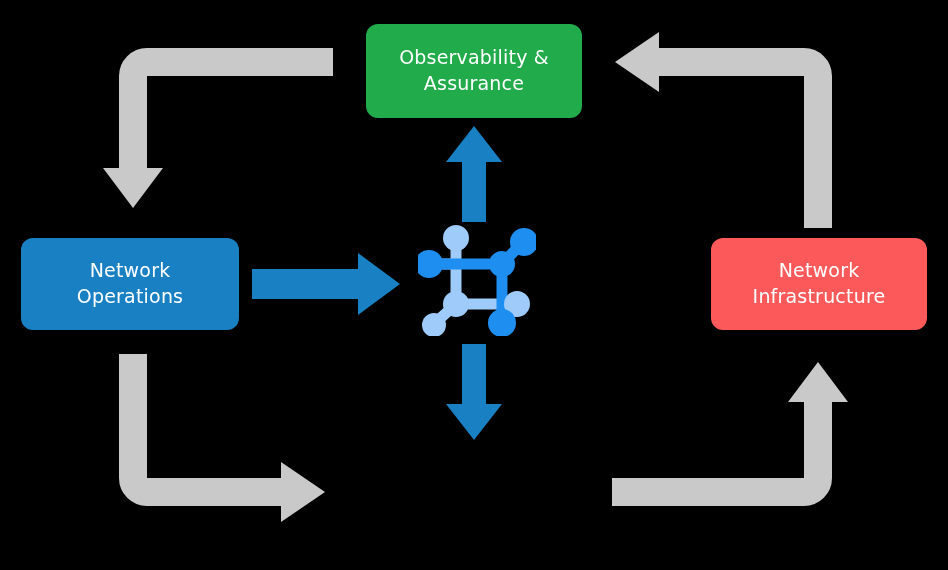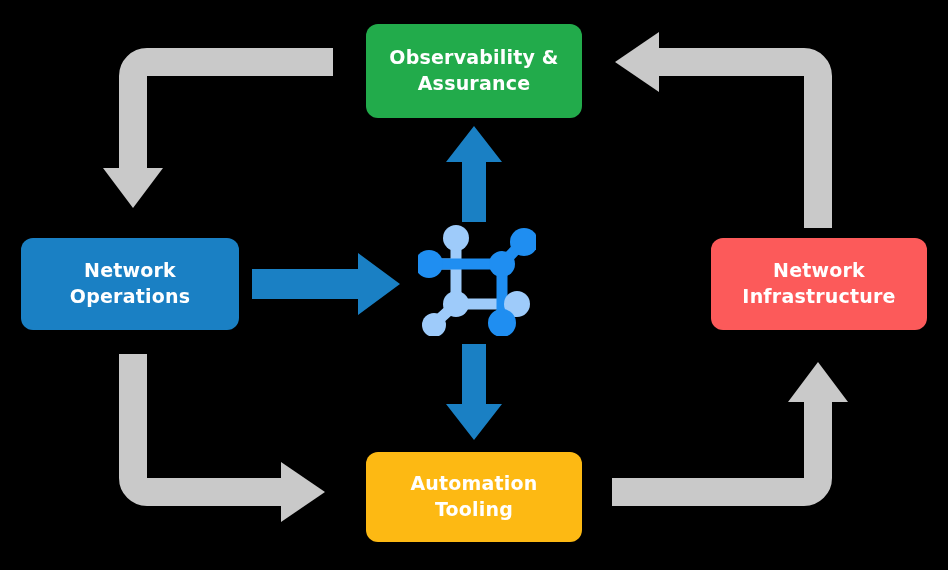--- a/index.html
+++ b/index.html
@@ -25,21 +25,21 @@
   .node-box {
     position: absolute;
     display: flex;
     align-items: center;
     justify-content: center;
     text-align: center;
     border-radius: 12px;
     color: #ffffff;
     font-size: 19px;
     line-height: 1.35;
-    font-weight: 700;
+    font-weight: 400;
     letter-spacing: 0.2px;
     box-sizing: border-box;
     padding: 6px 10px;
   }
   .node-label {
     white-space: pre-line;
     display: block;
   }
   #box-observability {
     left: 366px;
@@ -155,18 +155,14 @@
   <div class="node-box" id="box-network-operations">
     <span class="node-label">Network
 Operations</span>
   </div>
 
   <div class="node-box" id="box-network-infrastructure">
     <span class="node-label">Network
 Infrastructure</span>
   </div>
 
-  <div class="node-box" id="box-automation-tooling">
-    <span class="node-label">Automation
-Tooling</span>
-  </div>
 
 </div>
 
 </body></html>

